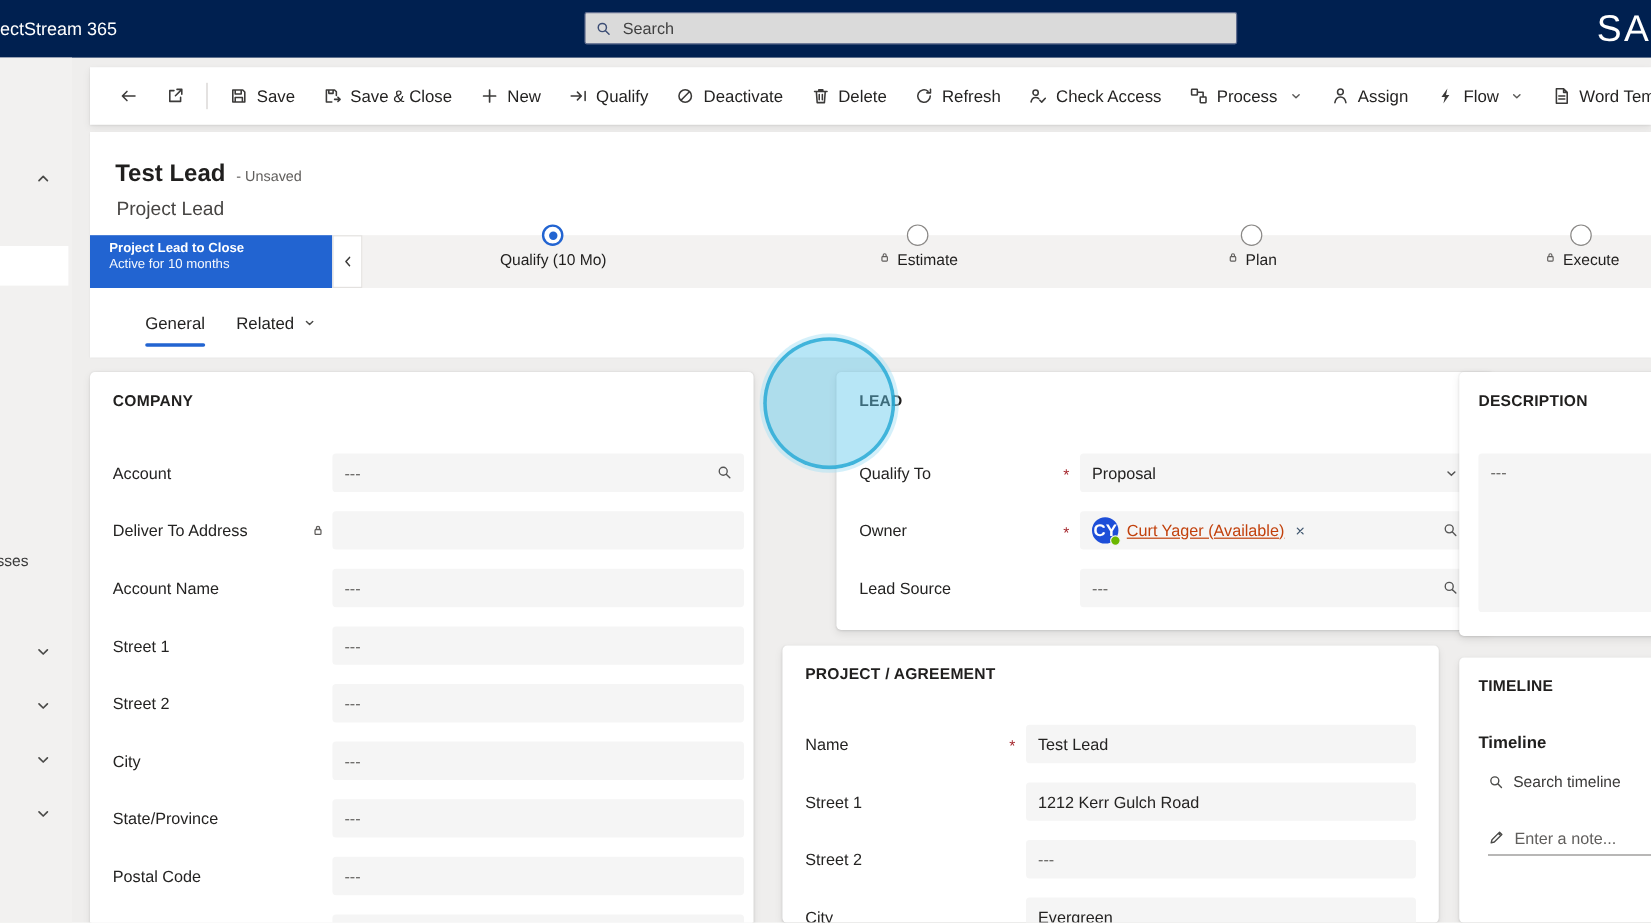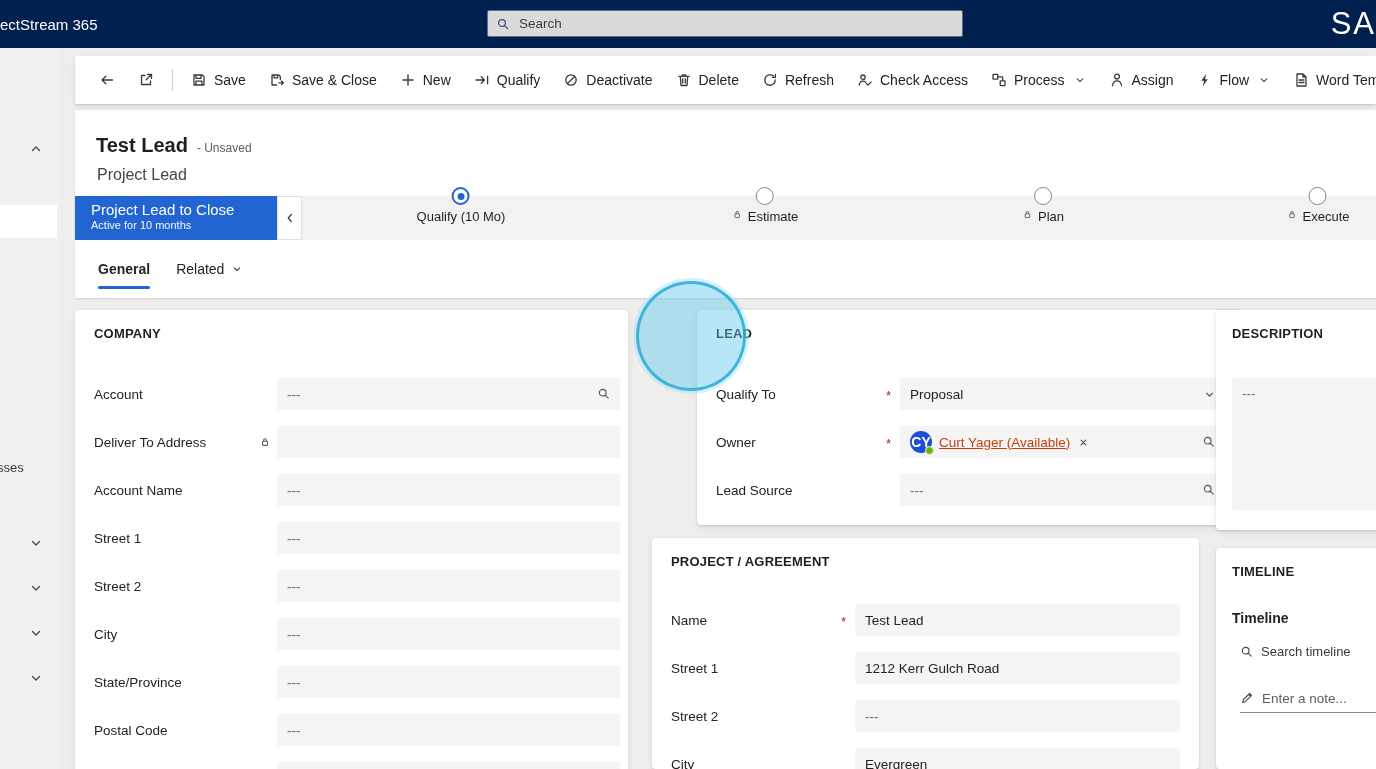--- a/index.html
+++ b/index.html
@@ -2,21 +2,21 @@
 <html><head>
 <meta charset="utf-8">
 <style>
   html,body{margin:0;padding:0;}
   body{font-family:"Liberation Sans",sans-serif;}
   .page{position:relative;width:1376px;height:769px;overflow:hidden;background:#efeeed;color:#201f1e;}
 
   
   .topbar{position:absolute;left:0;top:0;right:0;height:48px;background:#002050;}
   .brand{position:absolute;left:0;top:0;height:48px;display:flex;align-items:center;color:#fff;font-size:15px;white-space:nowrap;}
-  .topsearch{position:absolute;left:487px;top:10px;width:476px;height:27px;background:#dadada;border:1px solid #5f6c8e;border-radius:2px;display:flex;align-items:center;gap:7px;padding:0 8px;box-sizing:border-box;}
+  .topsearch{position:absolute;left:487px;top:10px;width:544px;height:27px;background:#dadada;border:1px solid #5f6c8e;border-radius:2px;display:flex;align-items:center;gap:7px;padding:0 8px;box-sizing:border-box;}
   .topsearch svg{flex:none;color:#3d4e75;}
   .topsearch input{flex:1;background:transparent;border:0;outline:0;font:13.5px "Liberation Sans",sans-serif;color:#222;min-width:0;}
   .topsearch input::placeholder{color:#3f3f3f;}
   .topright{position:absolute;right:0;top:0;height:48px;display:flex;align-items:center;color:#fff;font-size:31px;letter-spacing:2px;}
 
   
   .sidebar{position:absolute;left:0;top:48px;bottom:0;width:60px;background:#f2f1f0;}
   .sb-ic{position:absolute;left:27px;width:18px;height:18px;color:#4a4a48;cursor:pointer;background:none;border:0;padding:0;display:flex;align-items:center;justify-content:center;}
   .sb-up{top:92px;}
   .sb-d1{top:486px;} .sb-d2{top:531px;} .sb-d3{top:576px;} .sb-d4{top:621px;}
@@ -32,35 +32,35 @@
 
   
   .headercard{position:absolute;left:75px;top:110px;right:0;height:188px;background:#fff;box-shadow:0 0.6px 1.8px rgba(0,0,0,.12);}
   .titlerow{position:absolute;left:21px;top:24px;display:flex;align-items:baseline;gap:9px;}
   .rtitle{font-size:20px;font-weight:700;}
   .runsaved{font-size:12px;color:#605e5c;}
   .rsub{position:absolute;left:22px;top:56px;font-size:16px;color:#474543;}
 
   .bpf{position:absolute;left:0;top:86px;right:0;height:44px;background:#f3f2f1;}
   .stagebox{position:absolute;left:0;top:0;width:202px;height:44px;background:#2264d1;color:#fff;box-sizing:border-box;padding:5px 0 0 16px;cursor:pointer;}
-  .sbx-t{font-size:15px;font-weight:400;}
+  .sbx-t{font-size:11px;font-weight:700;}
   .sbx-s{font-size:11px;opacity:.95;margin-top:1px;}
   .stagecollapse{position:absolute;left:202px;top:0;width:25px;height:44px;background:#fff;border:1px solid #e3e1df;box-sizing:border-box;display:flex;align-items:center;justify-content:center;padding:0;cursor:pointer;color:#3b3a39;}
   .stage{position:absolute;top:-9px;transform:translateX(-50%);display:flex;flex-direction:column;align-items:center;gap:4px;cursor:pointer;}
   .s-q{left:386px;} .s-e{left:690px;} .s-p{left:968px;} .s-x{left:1243px;}
   .dot-active{width:18px;height:18px;box-sizing:border-box;border:2px solid #2264d1;border-radius:50%;background:#fff;display:flex;align-items:center;justify-content:center;}
   .dot-active::after{content:"";width:7px;height:7px;border-radius:50%;background:#2264d1;}
   .dot-locked{width:18px;height:18px;box-sizing:border-box;border:1.6px solid #8a8886;border-radius:50%;background:#fff;}
   .stage-label{display:flex;align-items:flex-start;gap:5px;font-size:13px;color:#201f1e;white-space:nowrap;}
   .stage-label svg{color:#605e5c;}
 
   .tabs{position:absolute;left:0;top:130px;height:58px;display:flex;align-items:center;gap:26px;padding-left:23px;}
   .tab{position:relative;height:100%;display:flex;align-items:center;gap:7px;font-size:14px;color:#242322;cursor:pointer;}
   .tab svg{color:#4a4a48;}
-  .tab-active{font-weight:700;}
+  .tab-active{font-weight:400;margin-left:23px;}
   .tab-active::after{content:"";position:absolute;left:0;right:0;bottom:9px;height:3px;border-radius:2px;background:#2264d1;}
 
   
   .card{position:absolute;background:#fff;border-radius:4px;box-shadow:0 0.6px 1.8px rgba(0,0,0,.11),0 3px 7px rgba(0,0,0,.08);}
   .card-h{position:absolute;left:19px;top:16px;font-size:13px;font-weight:700;letter-spacing:.2px;text-align:right;}
   #card-company{left:75px;top:310px;width:553px;height:470px;}
   #card-lead{left:652px;top:310px;width:547px;height:215px;margin-left:45px;}
   #card-project{left:652px;top:538px;width:547px;height:231px;overflow:hidden;}
   #card-desc{left:1216px;top:310px;width:360px;height:220px;}
   #card-timeline{left:1216px;top:548px;width:360px;height:221px;}

